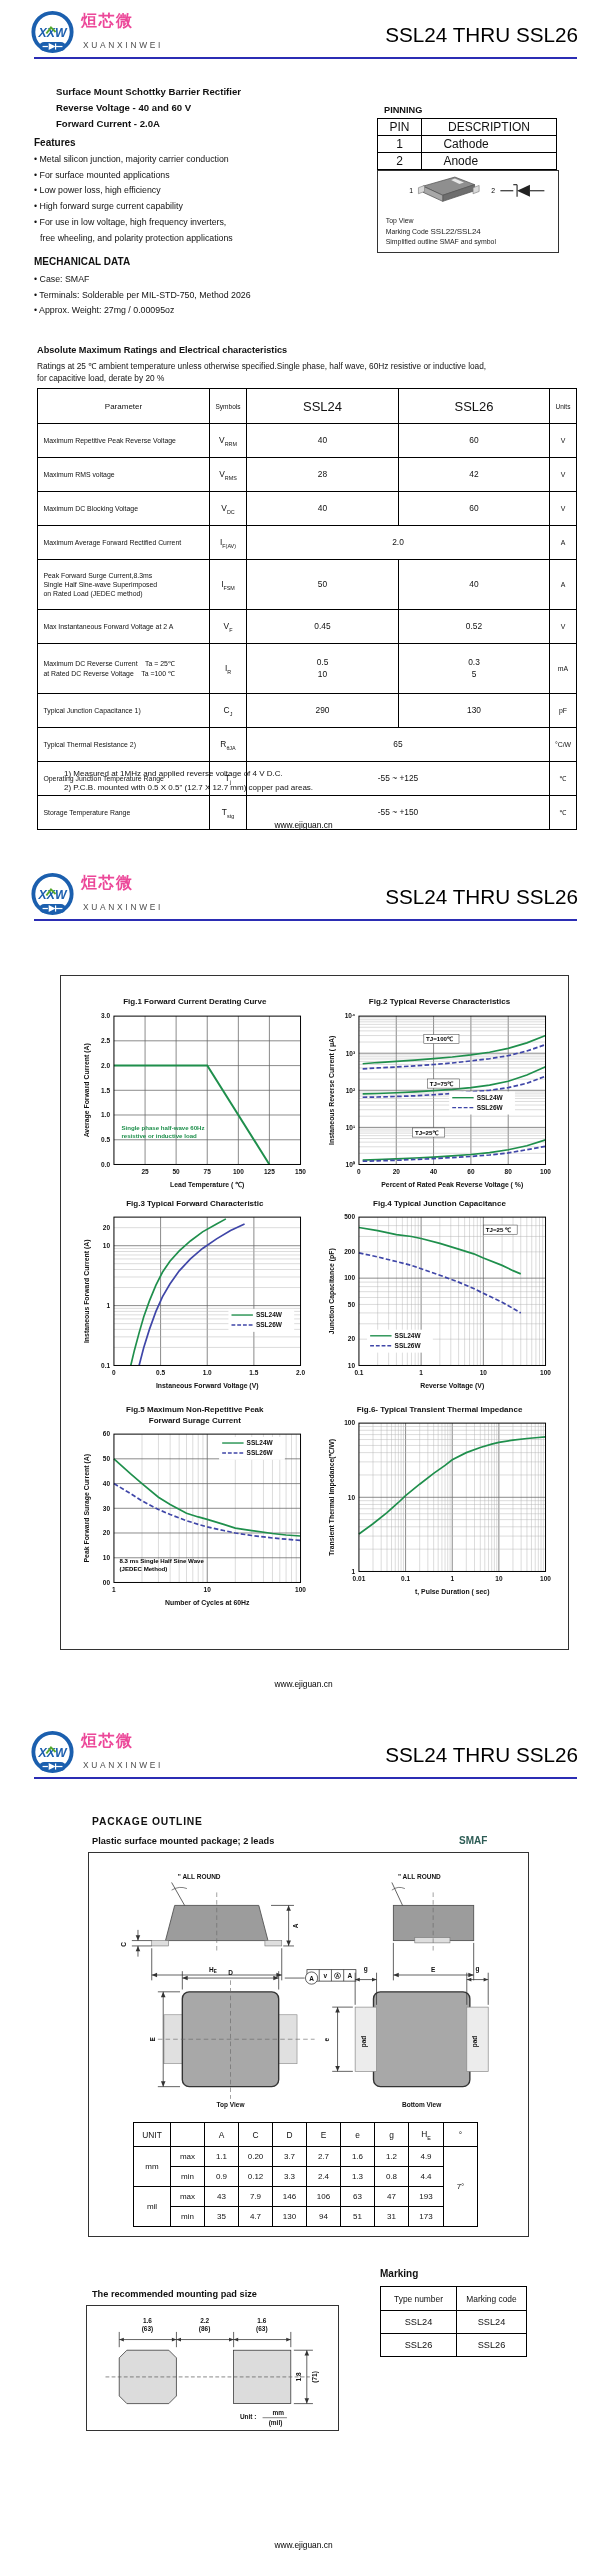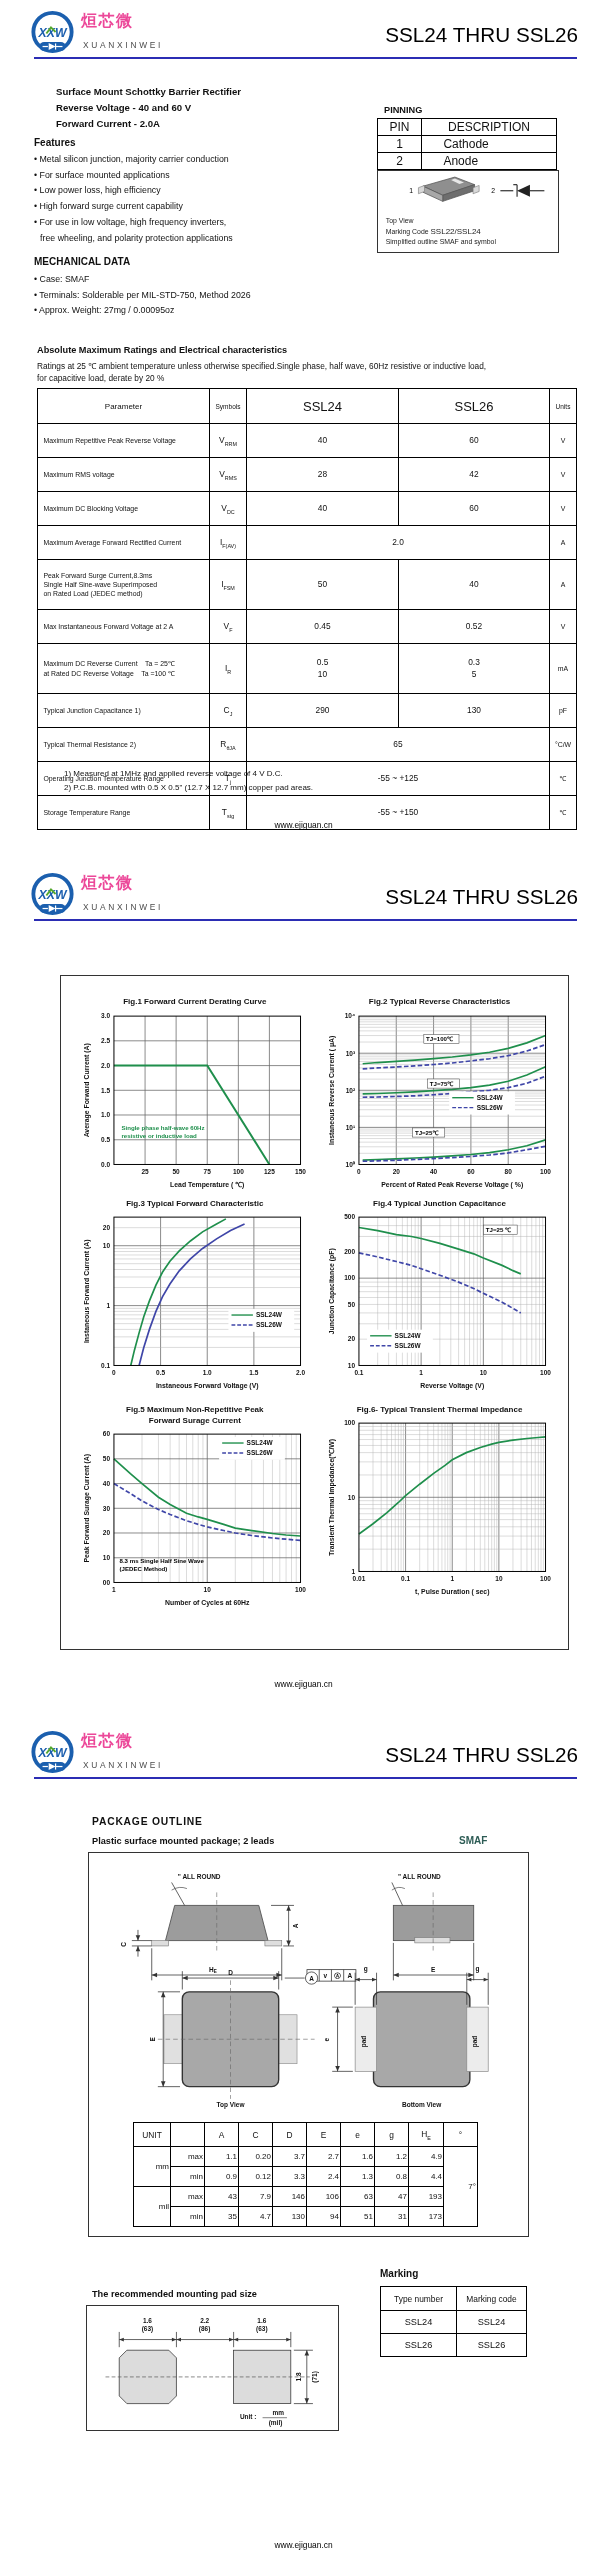--- a/index.html
+++ b/index.html
@@ -54,21 +54,21 @@
   .tk{font-size:8.5px;font-weight:bold;fill:#111;}
   .ax{font-size:9px;font-weight:bold;fill:#111;}
   .nt{font-size:8px;font-weight:bold;}
   
   .pk-title{position:absolute;left:92px;top:96px;font-size:10.3px;font-weight:bold;letter-spacing:0.8px;}
   .pk-sub{position:absolute;left:92px;top:116px;font-size:9.2px;font-weight:bold;}
   .smaf{position:absolute;left:459px;top:115px;font-size:10px;font-weight:bold;}
   .pkgbox3{position:absolute;left:88px;top:132px;width:439px;height:383px;border:1.1px solid #333;}
   .dimtbl{position:absolute;left:44px;top:269px;font-size:8px;table-layout:fixed;}
   .dimtbl th{height:21.4px;font-size:8.4px;}
-  .dimtbl td{height:17px;text-align:right;}
+  .dimtbl td{height:17px;text-align:center;}
   .dl{font-size:8.5px;font-weight:bold;fill:#111;}
   .dim{stroke:#333;stroke-width:1;}
   .padtitle{position:absolute;left:92px;top:569px;font-size:9.2px;font-weight:bold;}
   .padbox{position:absolute;left:86px;top:585px;width:251px;height:124px;border:1.1px solid #333;}
   .mk-title{position:absolute;left:380px;top:548px;font-size:10px;font-weight:bold;}
   .mktbl{position:absolute;left:380px;top:566px;width:147px;font-size:8.4px;}
   .mktbl th{height:21.4px;font-size:8.4px;}
   .mktbl td{height:20px;text-align:center;font-size:9.2px;}
 </style>
 </head>

